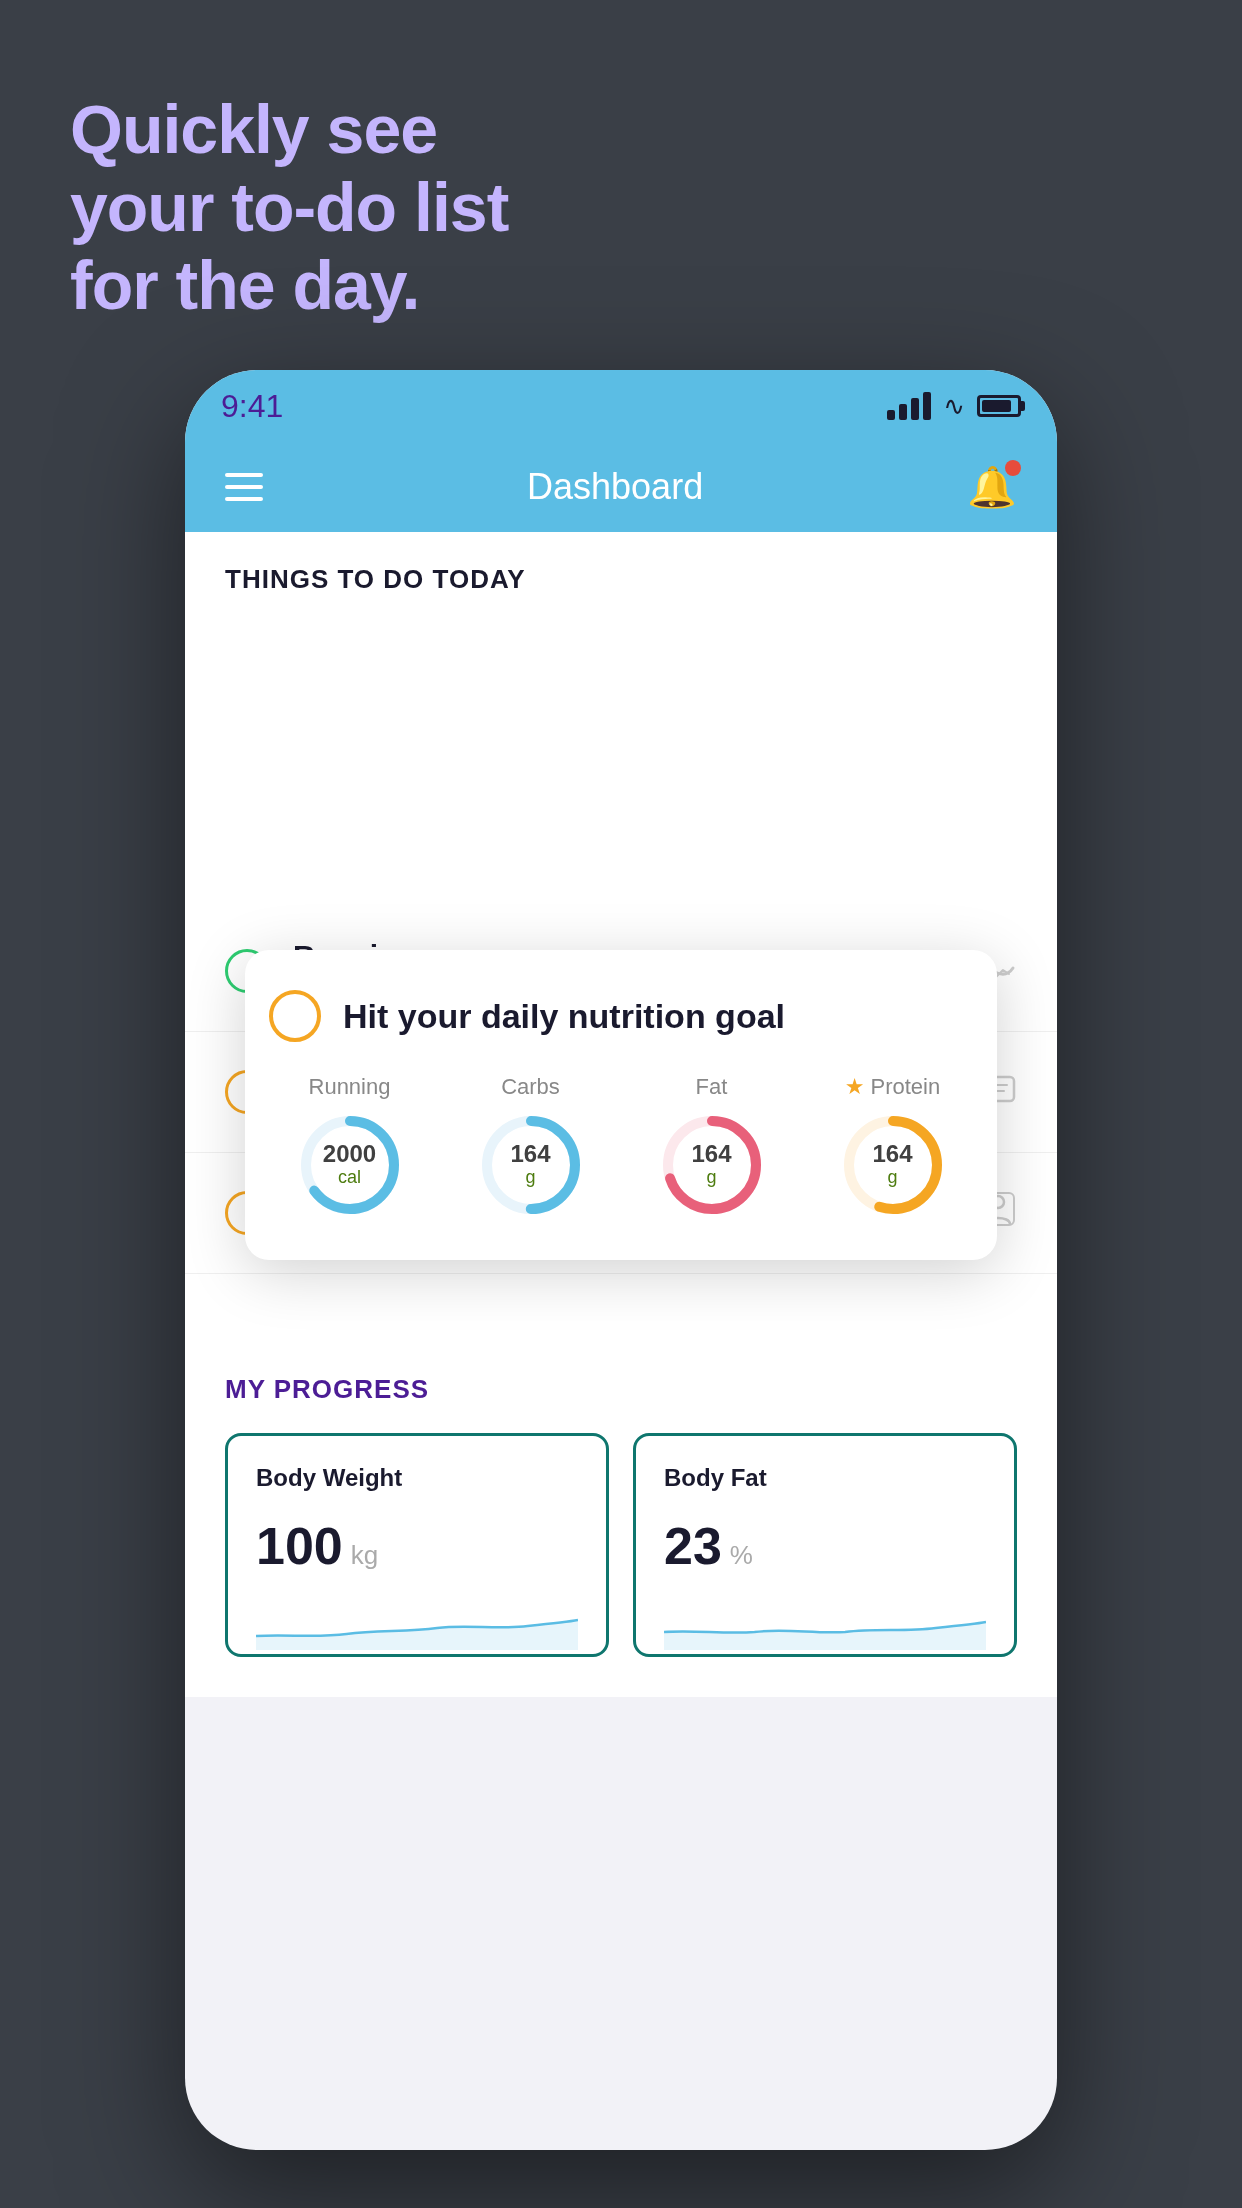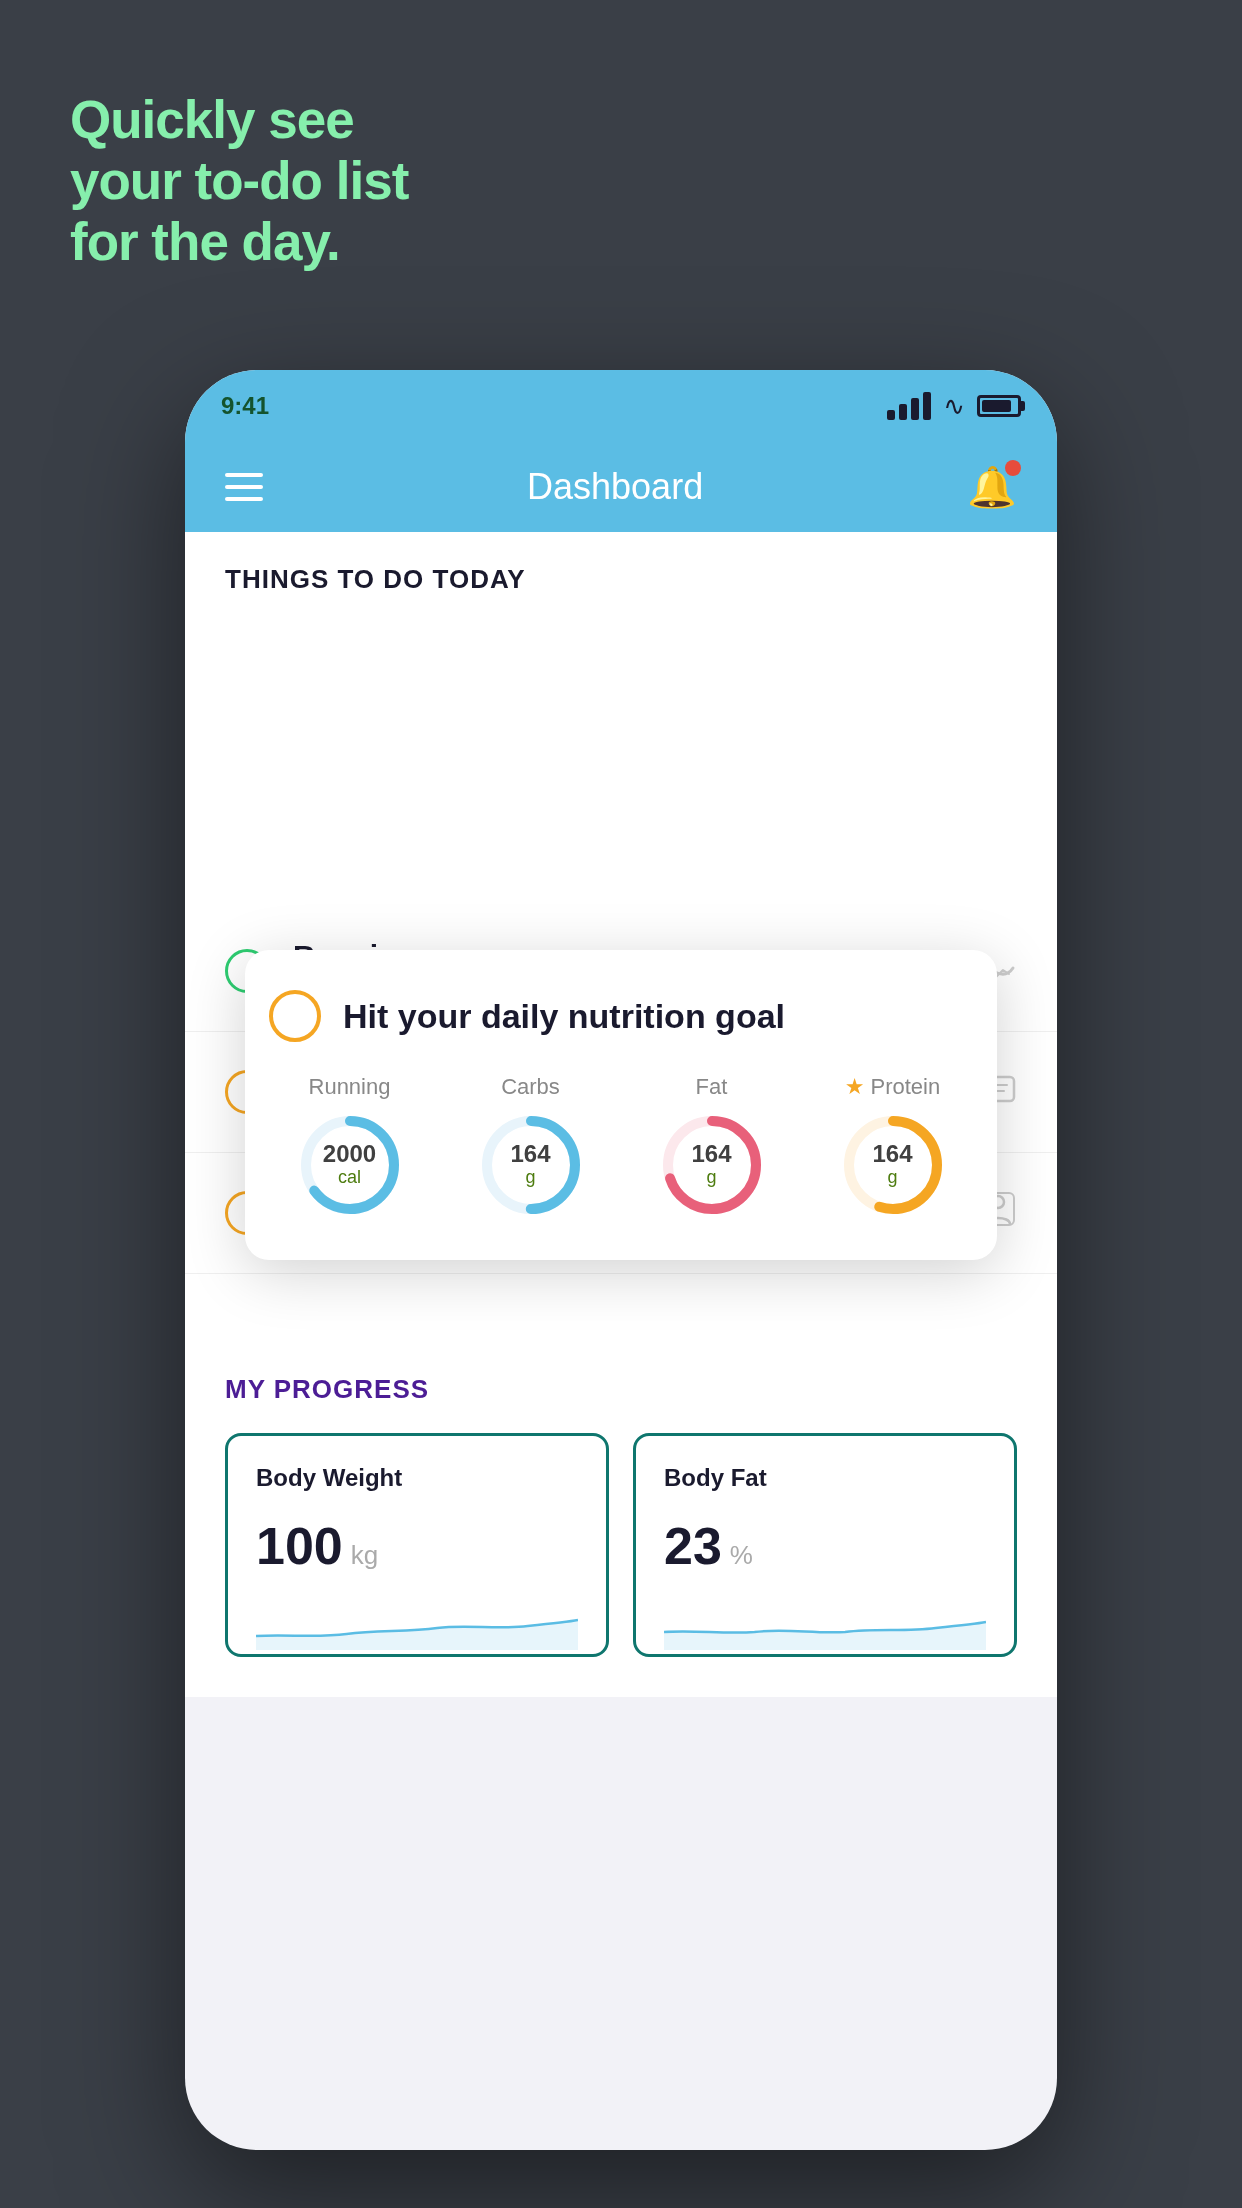--- a/index.html
+++ b/index.html
@@ -11,22 +11,22 @@
       background: #3a3f47;
       font-family: -apple-system, 'Helvetica Neue', Arial, sans-serif;
       overflow: hidden;
       position: relative;
     }
 
     .headline {
       position: absolute;
       top: 90px;
       left: 70px;
-      color: #86efac;
-      font-size: 53px;
+      color: #c4b5fd;
+      font-size: 68px;
       font-weight: 800;
       line-height: 1.15;
       letter-spacing: -1px;
     }
 
     
     .phone {
       position: absolute;
       top: 370px;
       left: 185px;
@@ -41,23 +41,23 @@
     
     .status-bar {
       background: #5bbde4;
       height: 72px;
       display: flex;
       align-items: center;
       justify-content: space-between;
       padding: 0 36px;
     }
     .status-time {
-      color: #14532d;
-      font-size: 24px;
-      font-weight: 700;
+      color: #4c1d95;
+      font-size: 32px;
+      font-weight: 400;
     }
     .status-icons {
       display: flex;
       align-items: center;
       gap: 12px;
     }
     .signal-bars {
       display: flex;
       align-items: flex-end;
       gap: 4px;

